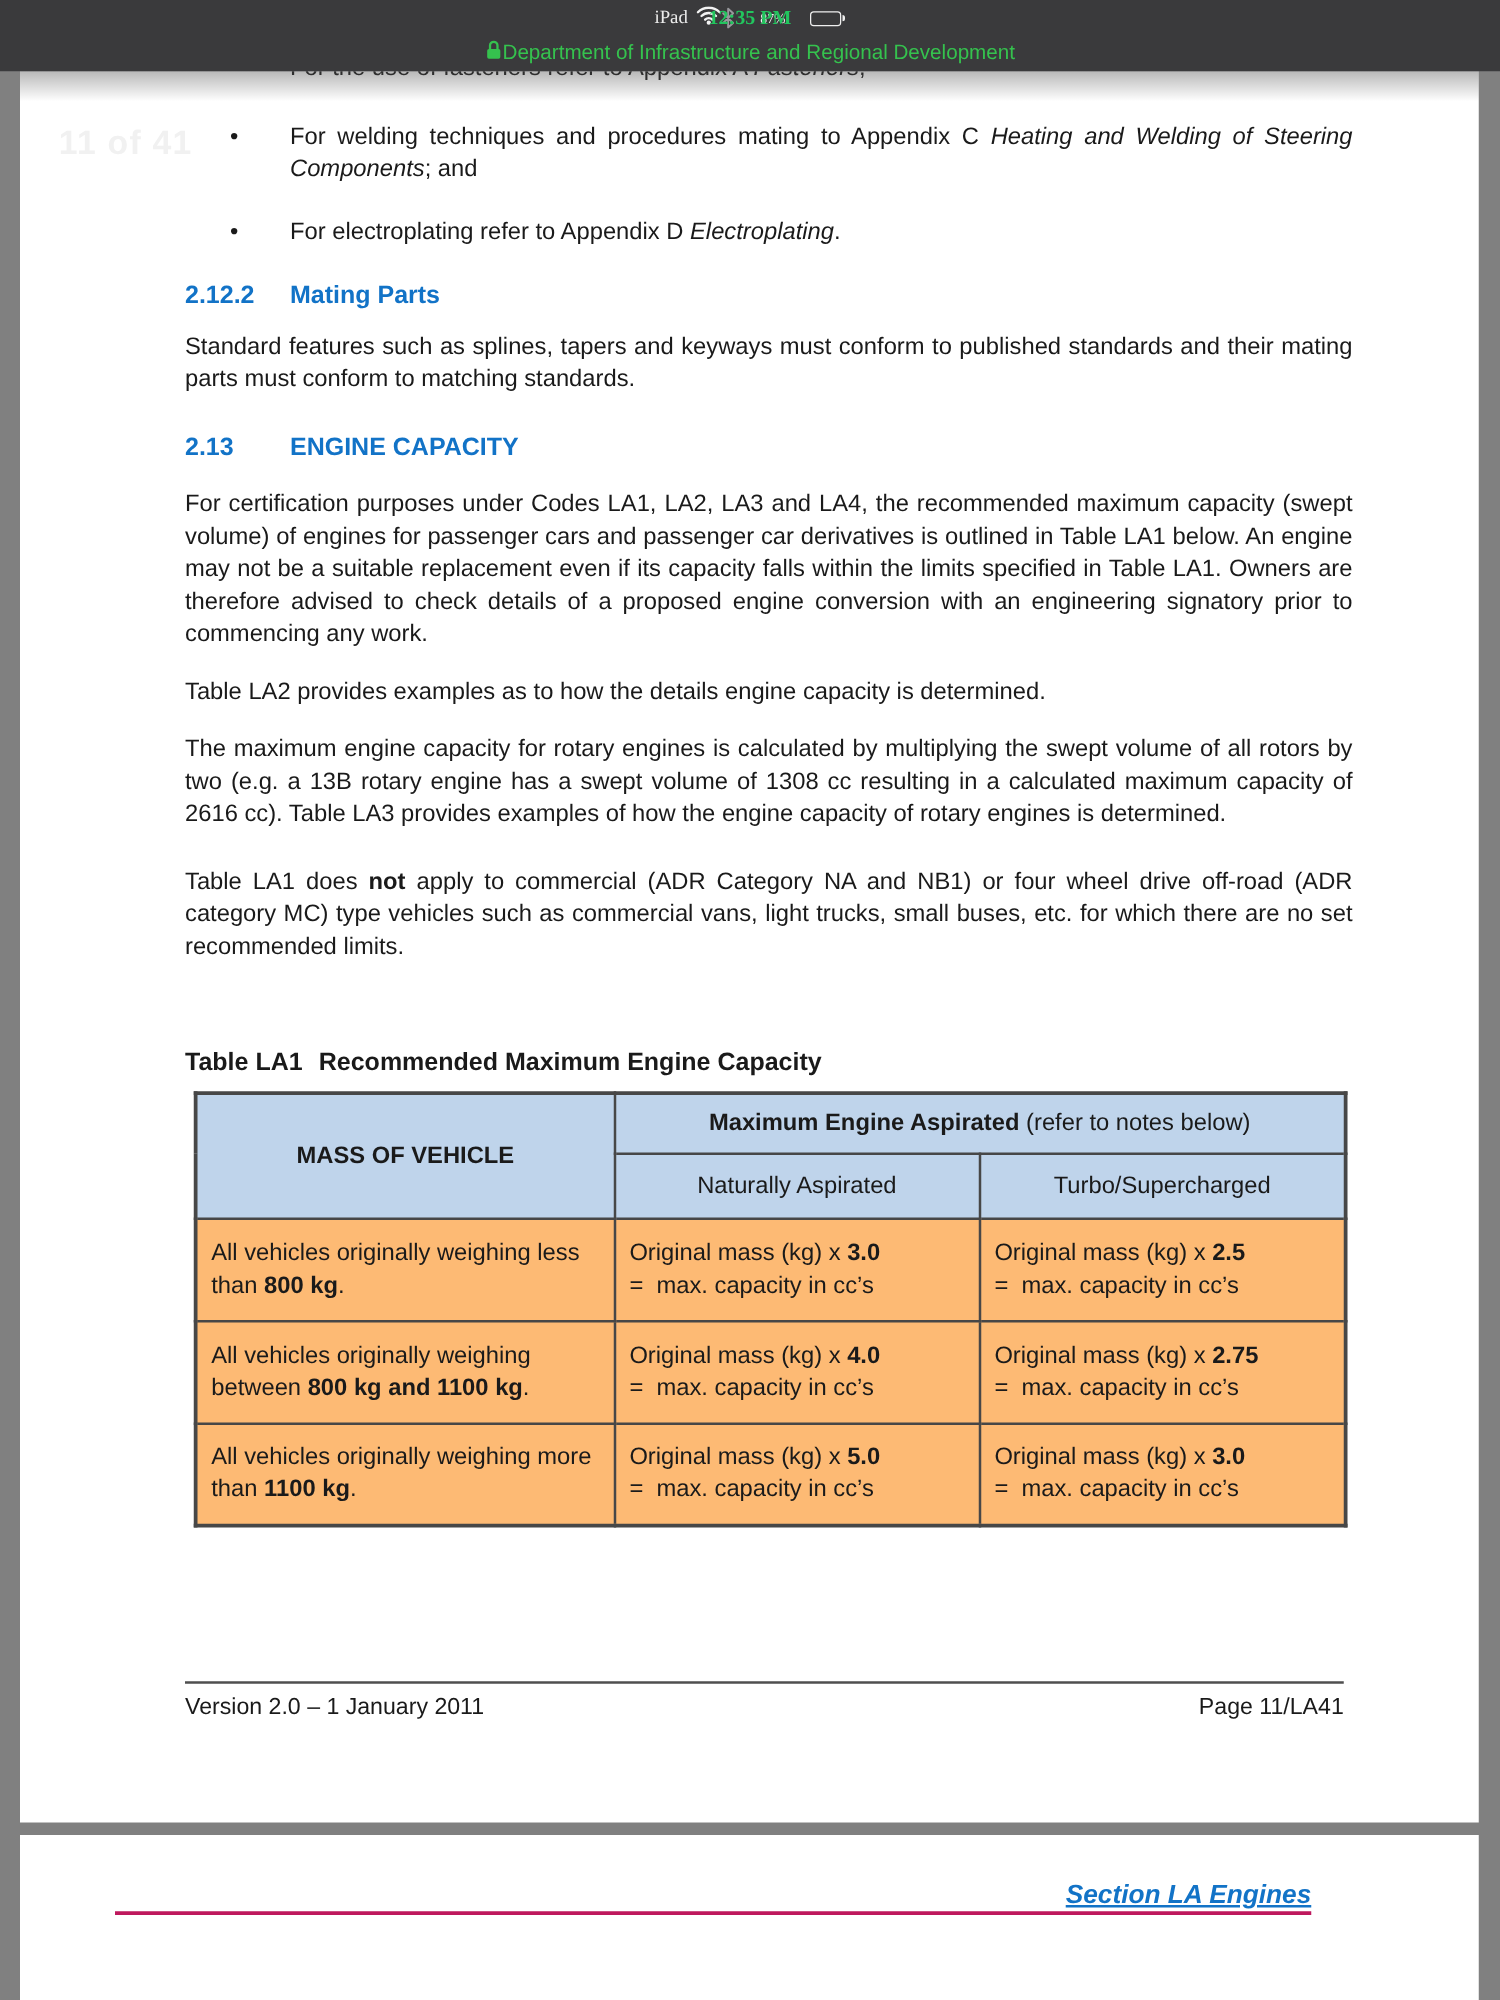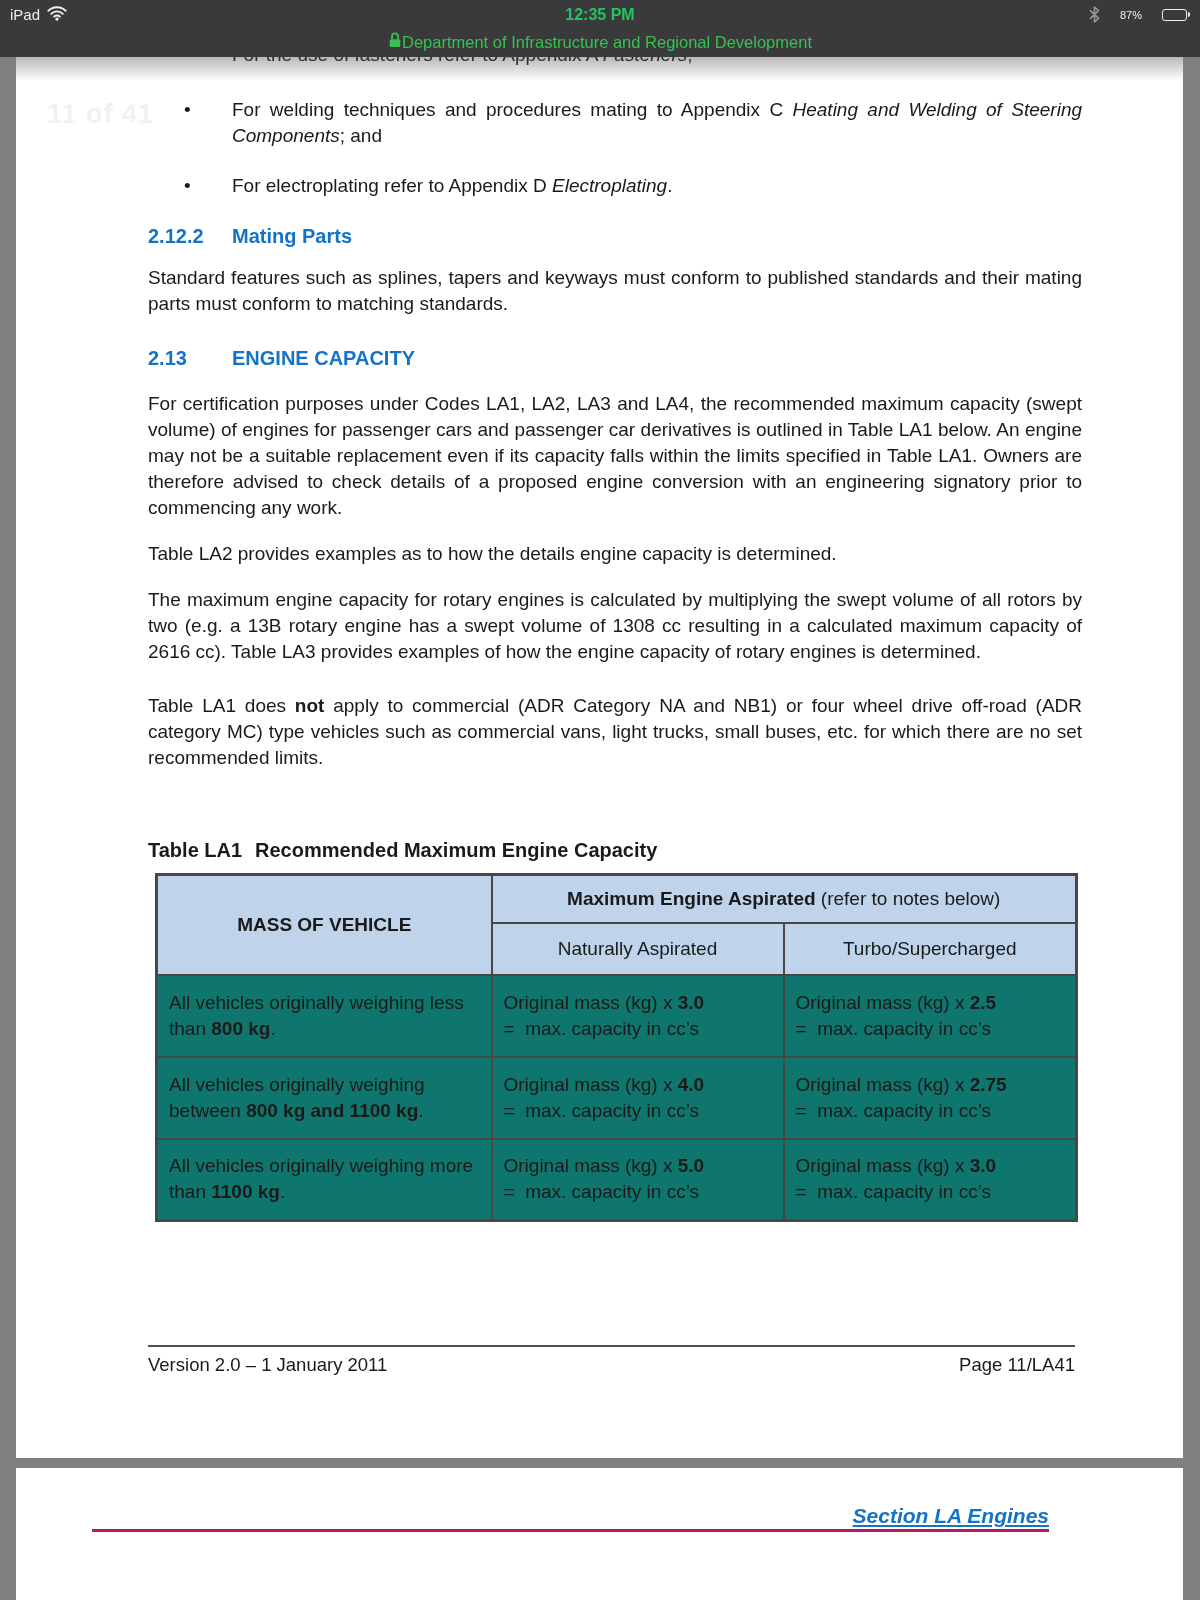--- a/index.html
+++ b/index.html
@@ -14,21 +14,21 @@
   html,body{margin:0;padding:0;}
   body{
     width:1200px;height:1600px;position:relative;overflow:hidden;
     background:var(--gutter);
     font-family:"Liberation Sans", sans-serif;
     -webkit-font-smoothing:antialiased;
   }
 
   
   .status-bar{position:absolute;top:0;left:0;width:1200px;height:57px;background:var(--sb-bg);z-index:20;}
-  .sb-row1{height:27px;display:flex;align-items:center;justify-content:space-between;padding:2px 10px 0 10px;position:relative;color:#f2f2f2;}
+  .sb-row1{height:27px;display:flex;align-items:center;justify-content:center;padding:2px 10px 0 10px;position:relative;color:#f2f2f2;font-family:Liberation Serif, serif;}
   .sb-left{display:flex;align-items:center;gap:7px;font-size:15px;color:#ececec;}
   .sb-time{position:absolute;left:0;right:0;text-align:center;font-size:16px;font-weight:bold;color:#22c55e;}
   .sb-right{display:flex;align-items:center;gap:20px;font-size:11px;}
   .bt-icon svg{display:block;}
   .battery{display:flex;align-items:center;}
   .bat-body{width:25px;height:12px;border:1px solid #efefef;border-radius:3px;padding:1px;}
   .bat-fill{height:100%;background:#ffffff;border-radius:1px;}
   .bat-nub{width:2px;height:5px;background:#efefef;border-radius:0 2px 2px 0;margin-left:1px;}
   .sb-row2{height:30px;display:flex;align-items:center;justify-content:center;gap:0;}
   .sb-row2 .site-title{color:var(--green);font-size:16.5px;}
@@ -59,21 +59,21 @@
   .tbl-title{font-weight:bold;font-size:20px;}
   .tbl-title .tlabel{display:inline-block;min-width:107px;}
 
   table.la1{border-collapse:collapse;margin-left:7px;width:920px;table-layout:fixed;border:3px solid var(--border);}
   table.la1 td{border:2px solid var(--border);vertical-align:middle;}
   td.th{background:var(--th-bg);text-align:center;}
   tr.hdr1{height:48px;}
   tr.hdr2{height:52px;}
   tr.body-row{height:82px;}
   td.mass-h{font-weight:bold;font-size:19px;}
-  td.val,td.mass{padding:6px 10px 6px 11px;background:#0f766e;}
+  td.val,td.mass{padding:6px 10px 6px 11px;background:#fdba74;}
   td.val{white-space:pre-line;}
 
   .footer{position:absolute;left:132px;width:927px;top:1288px;border-top:2px solid #4f4f4f;padding-top:7px;display:flex;justify-content:space-between;font-size:18.5px;color:#1a1a1a;}
 
   .section-block{position:absolute;left:76px;width:957px;top:36px;text-align:right;border-bottom:3px solid #be185d;padding-bottom:1px;}
   .section-block .section-label{color:var(--blue);font-weight:bold;font-style:italic;font-size:21px;text-decoration:underline;}
 </style>
 </head>
 <body>
 

